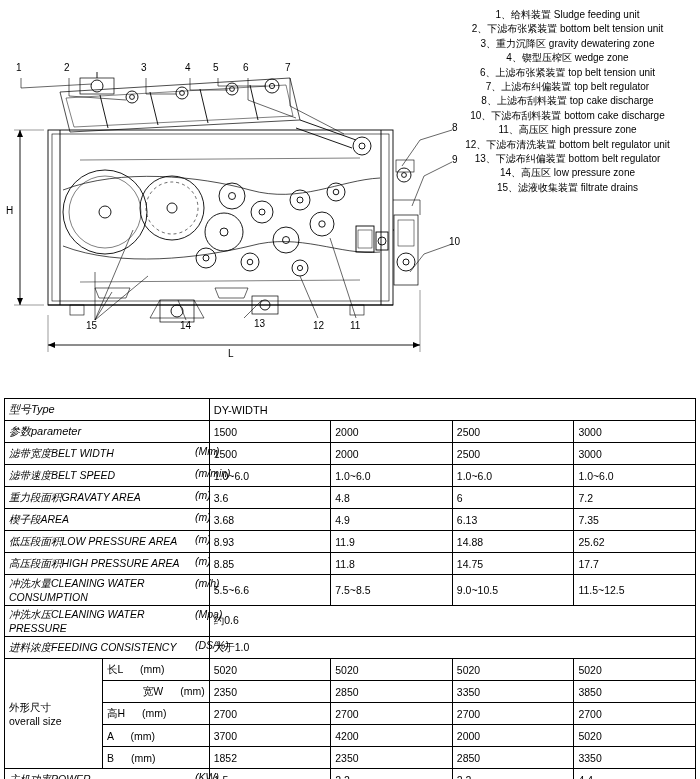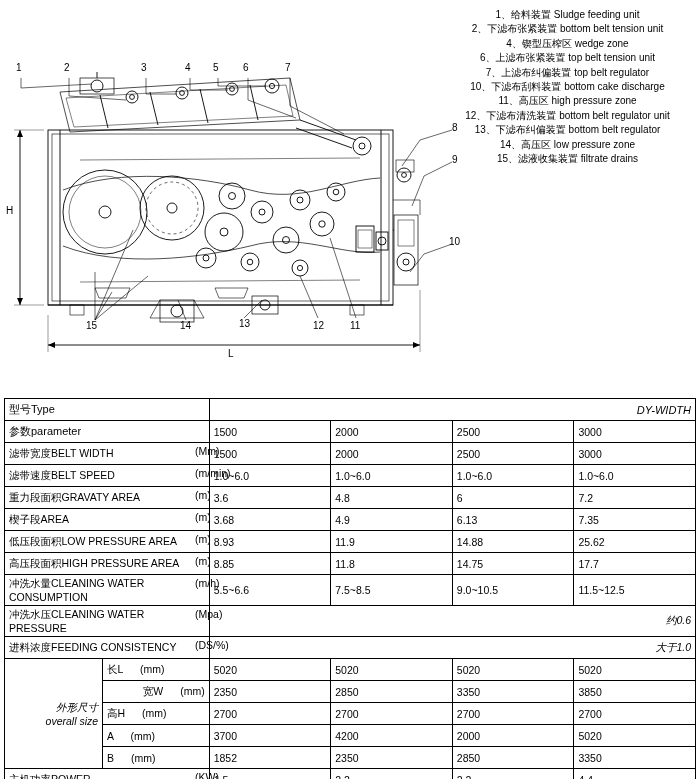--- a/index.html
+++ b/index.html
@@ -12,38 +12,40 @@
 
   
   .diagram{position:absolute;left:0;top:0;width:478px;height:380px;}
   .diagram svg{display:block;}
 
   .dlabel{position:absolute;font-size:10px;}
 
   
   .table{position:absolute;left:4px;top:398px;width:692px;border-collapse:collapse;font-size:10.5px;}
   .table td{border:1px solid #000;padding:2px 4px;height:17px;vertical-align:middle;}
-  .c-name{width:188px;}
+  .c-name{width:188px;font-style:italic;}
   .c-val{width:108px;}
-  .center{text-align:right;font-style:italic;}
+  .center{text-align:left;}
   .tt{font-size:11px;}
   .sub2{width:66px;}
   .vtitle{width:60px;}
 </style>
 </head>
 <body>
 
 <div class="wrap">
 
   <div class="legend">
     <div>1、给料装置  Sludge feeding unit</div>
     <div>2、下滤布张紧装置 bottom belt tension unit</div>
+    <div>3、重力沉降区  gravity dewatering zone</div>
     <div>4、锲型压榨区  wedge zone</div>
     <div>6、上滤布张紧装置 top belt tension unit</div>
     <div>7、上滤布纠偏装置 top belt regulator</div>
+    <div>8、上滤布刮料装置 top cake discharge</div>
     <div>10、下滤布刮料装置 bottom cake discharge</div>
     <div>11、高压区  high pressure zone</div>
     <div>12、下滤布清洗装置 bottom belt regulator unit</div>
     <div>13、下滤布纠偏装置 bottom belt regulator</div>
     <div>14、高压区  low pressure zone</div>
     <div>15、滤液收集装置 filtrate drains</div>
   </div>
 
   <div class="diagram">
     <svg width="478" height="380" viewBox="0 0 478 380">
@@ -190,21 +192,21 @@
     <div class="dlabel" style="left:141px;top:62px;">3</div>
     <div class="dlabel" style="left:185px;top:62px;">4</div>
     <div class="dlabel" style="left:213px;top:62px;">5</div>
     <div class="dlabel" style="left:243px;top:62px;">6</div>
     <div class="dlabel" style="left:285px;top:62px;">7</div>
     <div class="dlabel" style="left:452px;top:122px;">8</div>
     <div class="dlabel" style="left:452px;top:154px;">9</div>
     <div class="dlabel" style="left:449px;top:236px;">10</div>
     <div class="dlabel" style="left:350px;top:320px;">11</div>
     <div class="dlabel" style="left:313px;top:320px;">12</div>
-    <div class="dlabel" style="left:239px;top:318px;">13</div>
+    <div class="dlabel" style="left:254px;top:318px;">13</div>
     <div class="dlabel" style="left:180px;top:320px;">14</div>
     <div class="dlabel" style="left:86px;top:320px;">15</div>
     <div class="dlabel" style="left:6px;top:205px;">H</div>
     <div class="dlabel" style="left:228px;top:348px;">L</div>
   </div>
 
   <table class="table">
     <tbody>
       <tr>
         <td class="c-name tt" colspan="2">型号Type</td>

